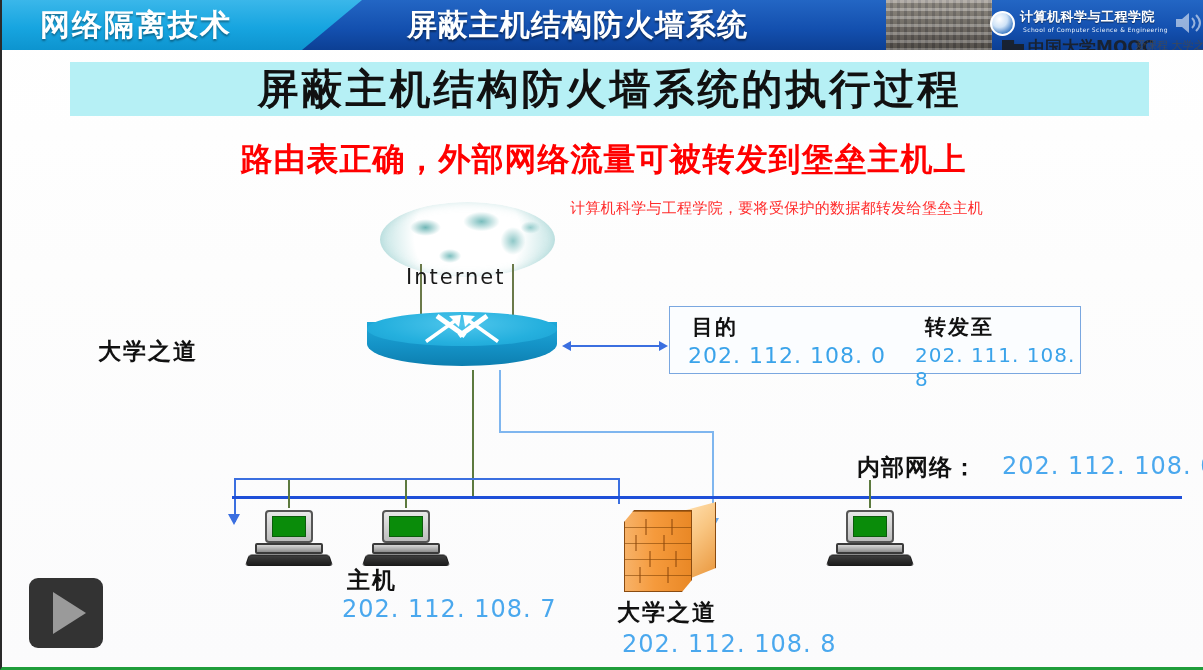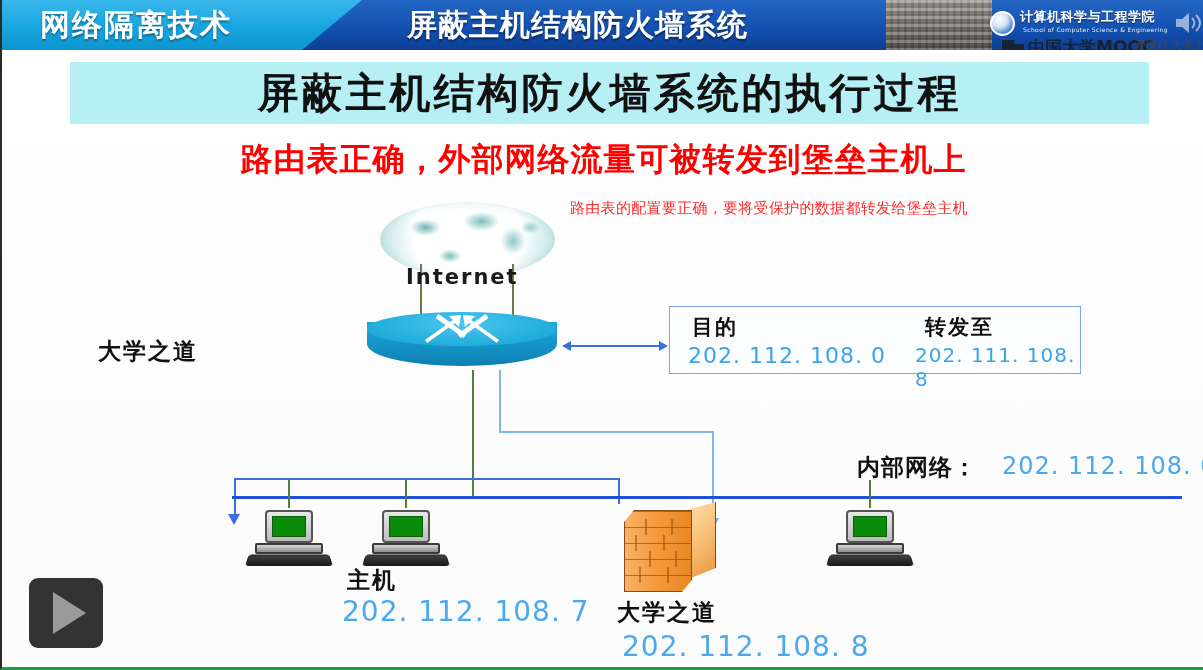--- a/index.html
+++ b/index.html
@@ -94,21 +94,21 @@
     font-size: 17px; color: #1b1b1b; font-weight: bold; letter-spacing: 0;
     white-space: nowrap;
   }
   .mooc-sub {
     position: absolute; left: 1133px; top: 38px;
     font-size: 11px; color: #4a4a4a; white-space: nowrap; opacity:.8;
   }
 
   
   .title-band {
-    position: absolute; left: 68px; top: 62px; width: 1079px; height: 62px;
+    position: absolute; left: 68px; top: 62px; width: 1079px; height: 54px;
     background: #b6f0f5;
     display: flex; align-items: center; justify-content: center;
   }
   .title-band .txt {
     font-size: 41px; font-weight: bold; color: #111111; letter-spacing: 3px;
   }
   .subtitle {
     position: absolute; left: 0; top: 138px; width: 1203px;
     text-align: center;
     font-size: 32px; font-weight: bold; color: #ff0000; letter-spacing: 1px;
@@ -128,21 +128,21 @@
       radial-gradient(ellipse 22px 12px at 26% 34%, #6fb6b6 0%, rgba(111,182,182,0) 70%),
       radial-gradient(ellipse 26px 14px at 58% 26%, #79bdbd 0%, rgba(121,189,189,0) 70%),
       radial-gradient(ellipse 18px 20px at 76% 52%, #8fc8c8 0%, rgba(143,200,200,0) 70%),
       radial-gradient(ellipse 16px 10px at 40% 72%, #7cbfbf 0%, rgba(124,191,191,0) 70%),
       radial-gradient(ellipse 14px 9px at 86% 34%, #95cccc 0%, rgba(149,204,204,0) 70%),
       radial-gradient(circle at 50% 45%, #ffffff 55%, #d9eeee 78%, #bfe2e2 100%);
     box-shadow: inset 0 0 10px rgba(120,190,190,.35);
   }
   .cloud-label {
     position: absolute; left: 404px; top: 265px;
-    font-size: 21px; font-weight: bold; color: #1a1a1a; letter-spacing: 2px;
+    font-size: 21px; font-weight: normal; color: #1a1a1a; letter-spacing: 2px;
     font-family: "DejaVu Sans", "Liberation Sans", sans-serif;
   }
   .cloud-leg {
     position: absolute; width: 2px; background: #6b7a4a;
   }
   .cloud-leg.l { left: 418px; top: 264px; height: 58px; }
   .cloud-leg.r { left: 510px; top: 264px; height: 58px; }
 
   .router {
     position: absolute; left: 365px; top: 312px; width: 190px; height: 60px;
@@ -241,21 +241,21 @@
     border-right: 1.5px solid #8a4b10;
   }
   .fw-brick {
     position: absolute; background: rgba(140,70,10,.5); height: 1.5px;
   }
 
   .lbl-dark {
     position: absolute; font-size: 23px; font-weight: bold; color: #111111; letter-spacing: 2px;
   }
   .lbl-ip {
-    position: absolute; font-size: 28px; color: #4aa8ee; letter-spacing: 1px;
+    position: absolute; font-size: 24px; color: #4aa8ee; letter-spacing: 1px;
   }
   .internal-label {
     position: absolute; left: 855px; top: 452px;
     font-size: 23px; font-weight: bold; color: #111111; letter-spacing: 1px;
     white-space: nowrap;
   }
   .internal-ip {
     position: absolute; left: 1000px; top: 452px;
     font-size: 24px; color: #4aa8ee; letter-spacing: 1px; white-space: nowrap;
   }
@@ -302,21 +302,21 @@
       <div class="mooc-text">中国大学MOOC</div>
     </div>
     <div class="mooc-sub">爱课程 大学之道</div>
   </div>
 
   <div class="title-band">
     <div class="txt">屏蔽主机结构防火墙系统的执行过程</div>
   </div>
   <div class="subtitle">路由表正确，外部网络流量可被转发到堡垒主机上</div>
 
-  <div class="annotation">路由表的配置要正确，要将受保护的数据都转发给堡垒主机</div>
+  <div class="annotation">计算机科学与工程学院，要将受保护的数据都转发给堡垒主机</div>
 
   <div class="cloud"></div>
   <div class="cloud-leg l"></div>
   <div class="cloud-leg r"></div>
   <div class="cloud-label">Internet</div>
 
   <div class="router">
     <div class="router-body"></div>
     <div class="router-top"></div>
     <svg class="router-x" viewBox="0 0 86 30">

